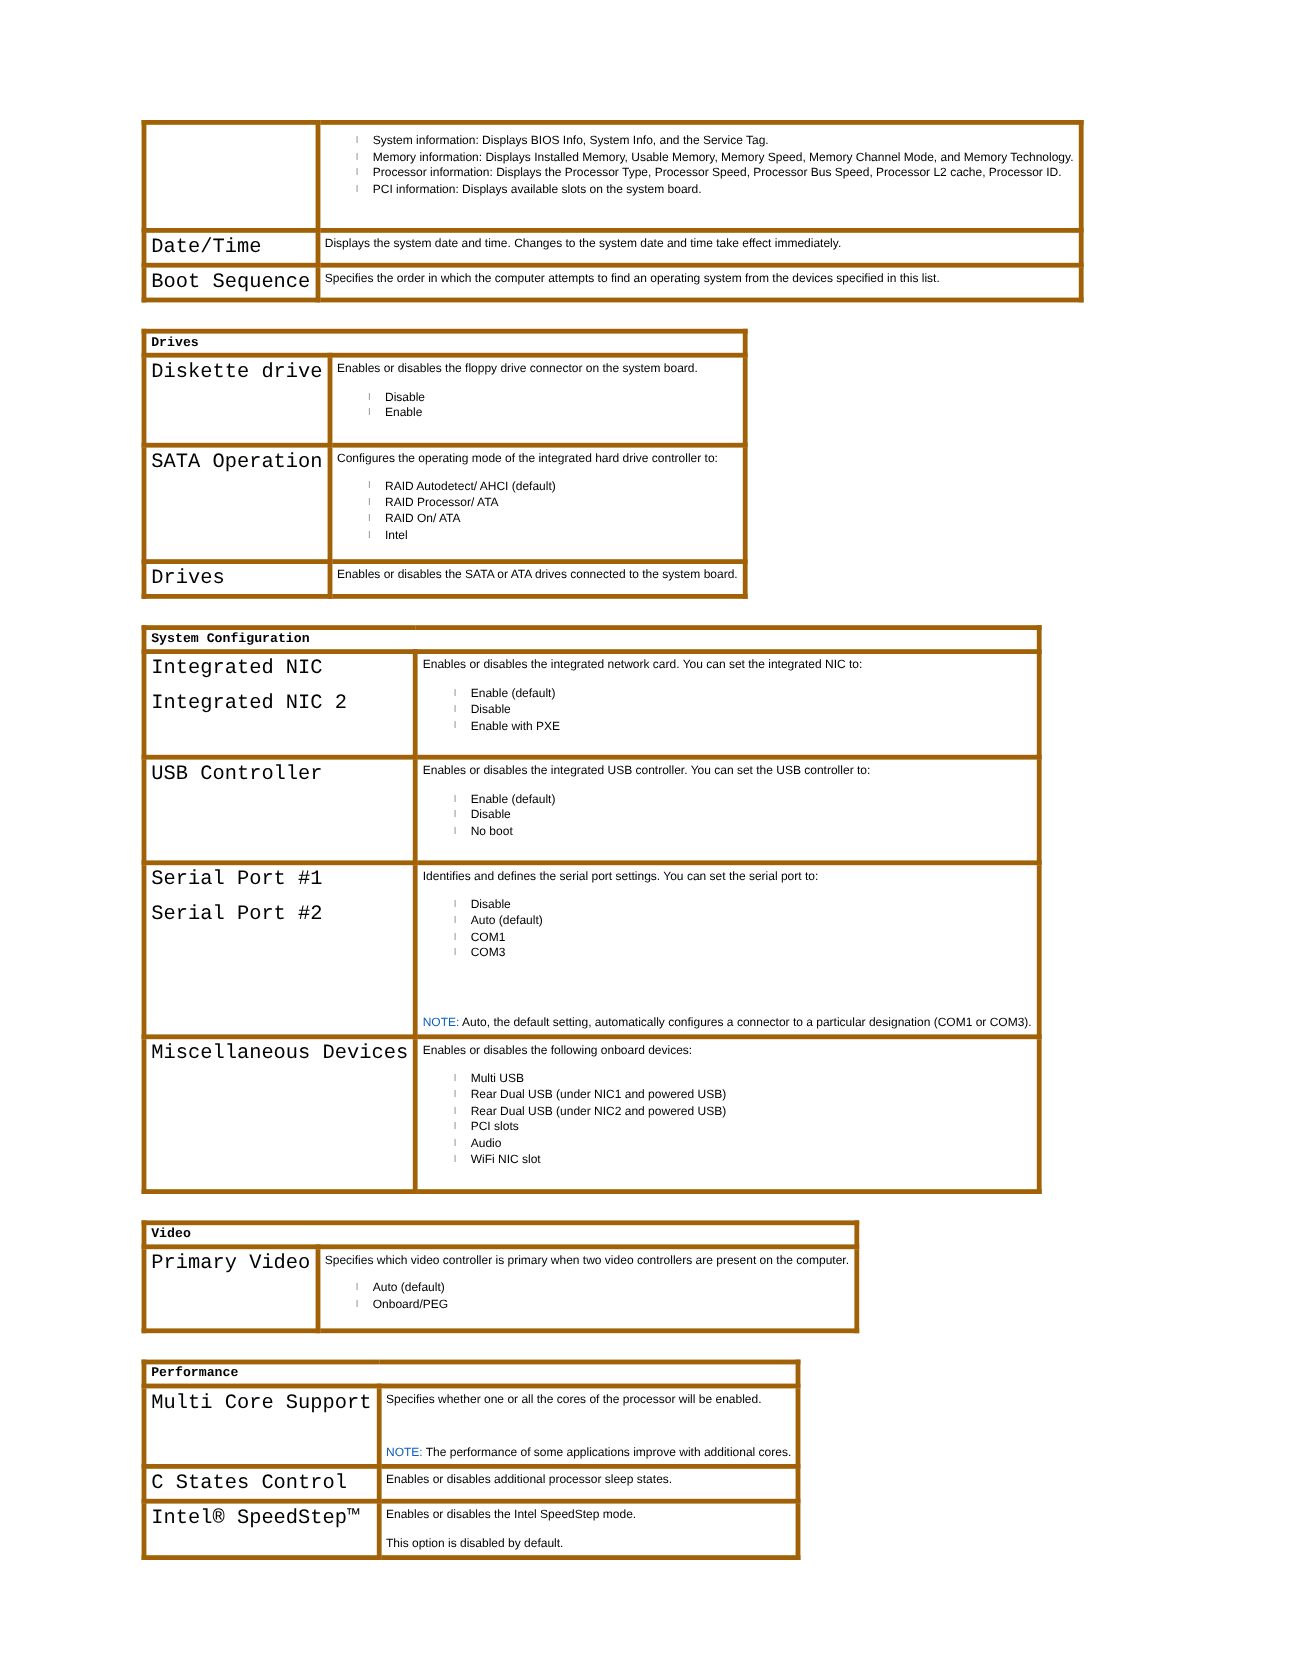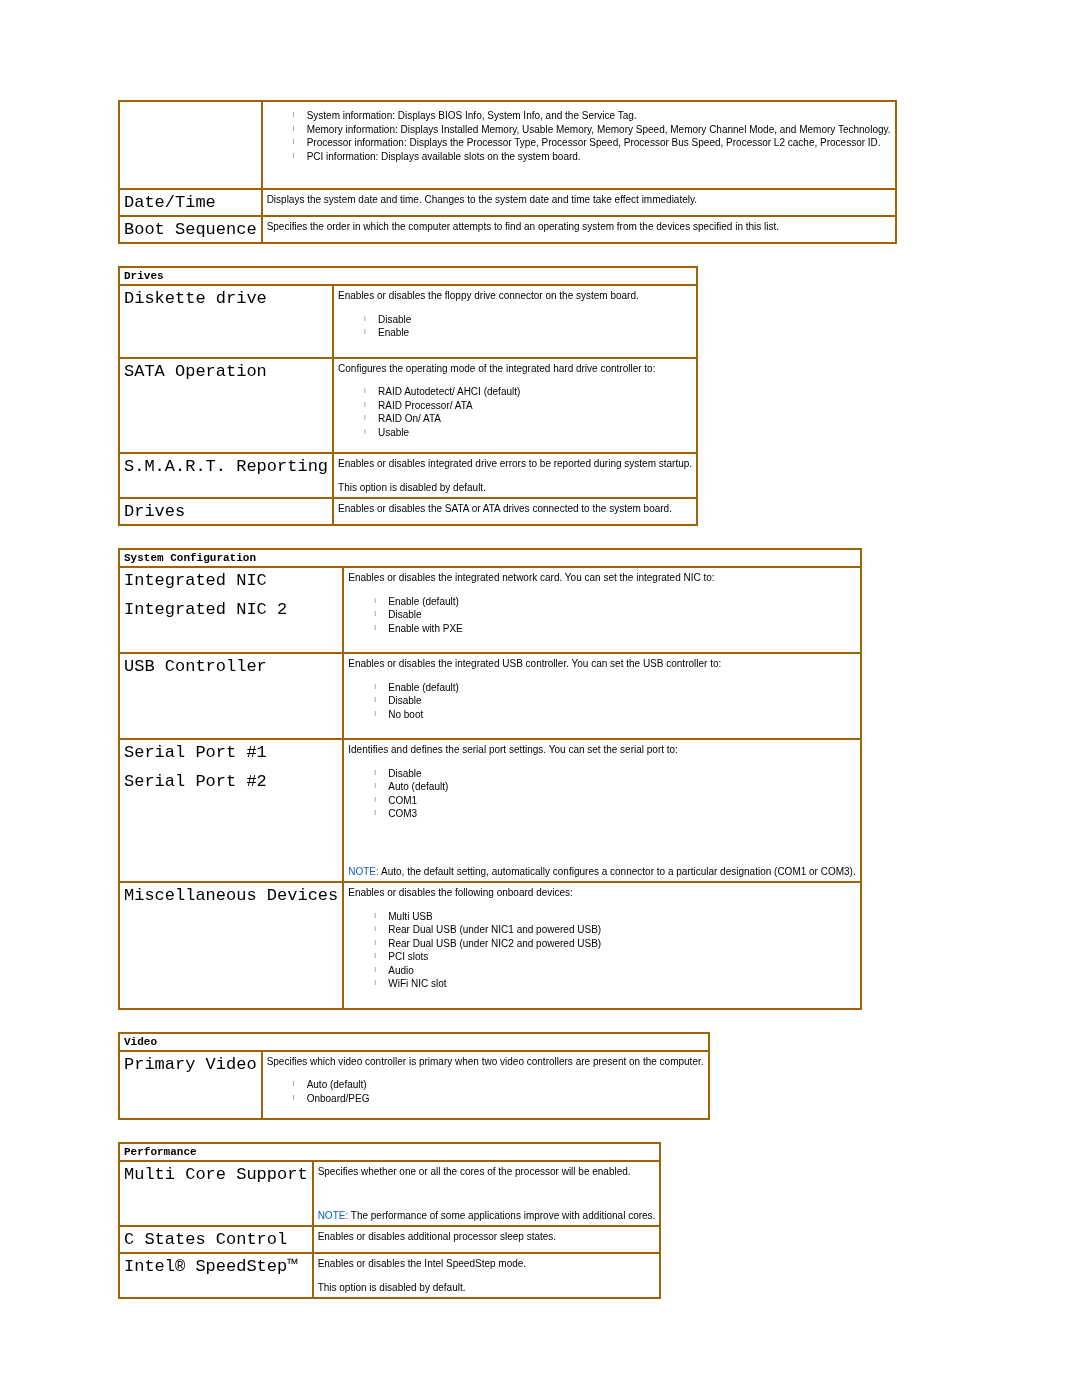--- a/index.html
+++ b/index.html
@@ -17,21 +17,21 @@
     position: relative;
     padding-top: 100px;
     box-sizing: border-box;
   }
   table.bios {
     border-collapse: collapse;
     margin-left: 118px;
     margin-bottom: 22px;
   }
   table.bios th, table.bios td {
-    border: 2px solid #a16207;
+    border: 4px solid #a16207;
     vertical-align: top;
     padding: 3px 4px 3px 4px;
     text-align: left;
     font-weight: normal;
   }
   table.bios th {
     font-family: "Courier New", monospace;
     font-size: 11px;
     font-weight: bold;
     padding: 2px 4px;
@@ -120,31 +120,23 @@
     </tr>
     <tr>
       <td class="label">SATA Operation</td>
       <td class="content">
         <span>Configures the operating mode of the integrated hard drive controller to:</span>
         <div class="spacer-sm"></div>
         <div class="bullets">
           <div class="item">RAID Autodetect/ AHCI (default)</div>
           <div class="item">RAID Processor/ ATA</div>
           <div class="item">RAID On/ ATA</div>
-          <div class="item">Usable</div>
-        </div>
-        <div class="spacer-sm"></div>
-      </td>
-    </tr>
-    <tr>
-      <td class="label">S.M.A.R.T. Reporting</td>
-      <td class="content">
-        <span>Enables or disables integrated drive errors to be reported during system startup.</span>
-        <div class="spacer-md"></div>
-        <span>This option is disabled by default.</span>
+          <div class="item">Intel</div>
+        </div>
+        <div class="spacer-sm"></div>
       </td>
     </tr>
     <tr>
       <td class="label">Drives</td>
       <td class="content">Enables or disables the SATA or ATA drives connected to the system board.</td>
     </tr>
   </tbody>
     </table>
 
   <table class="bios">

